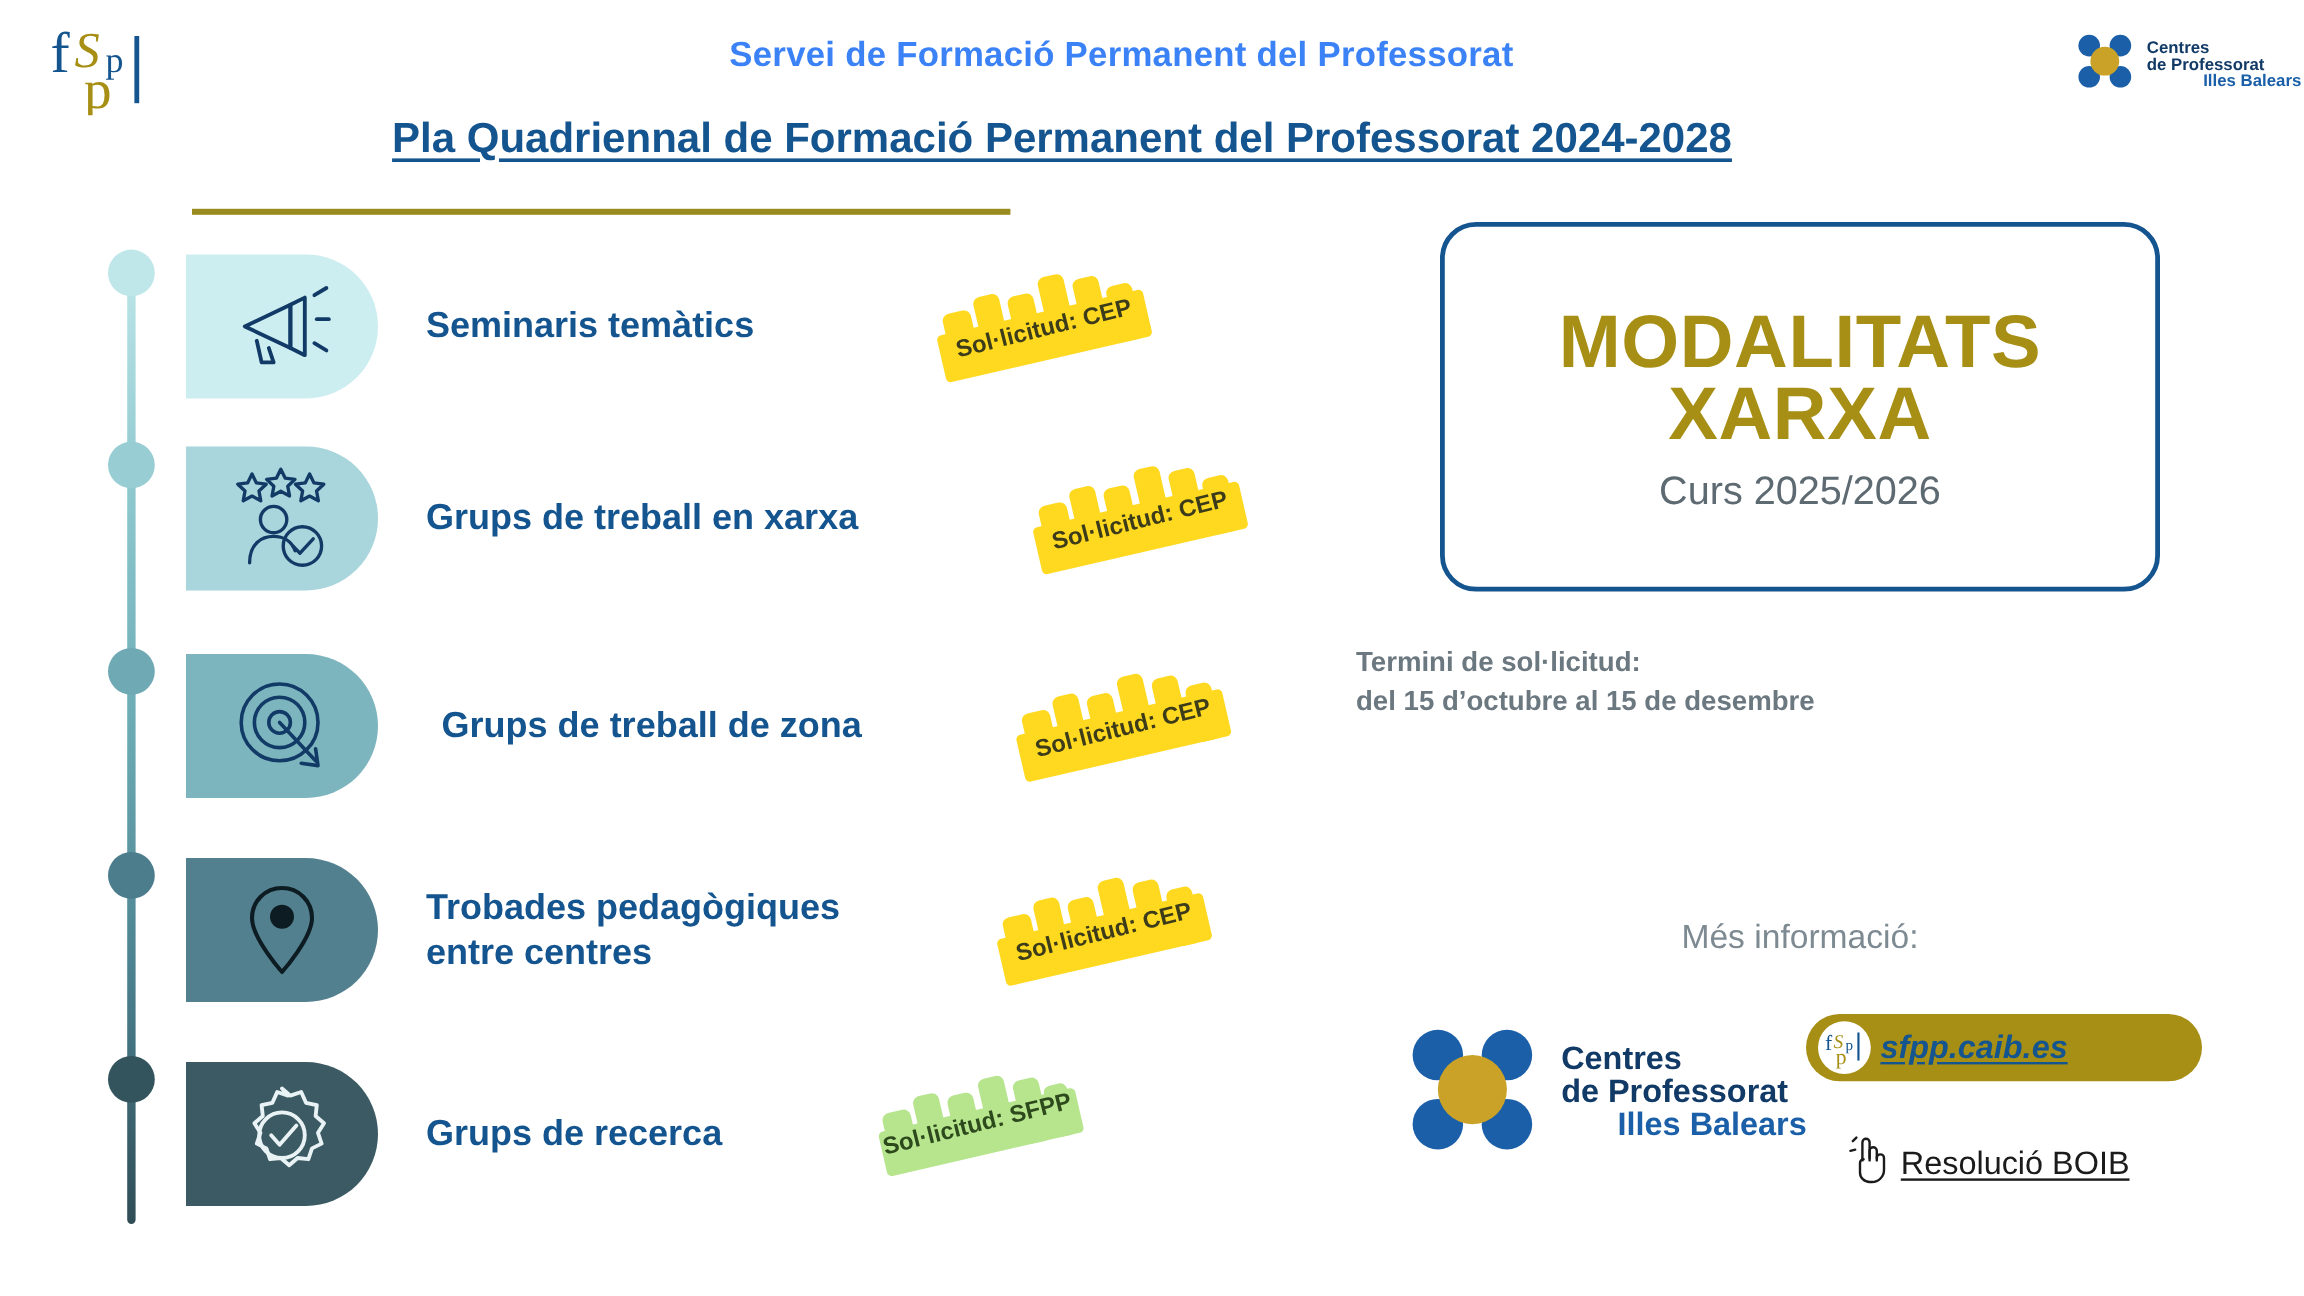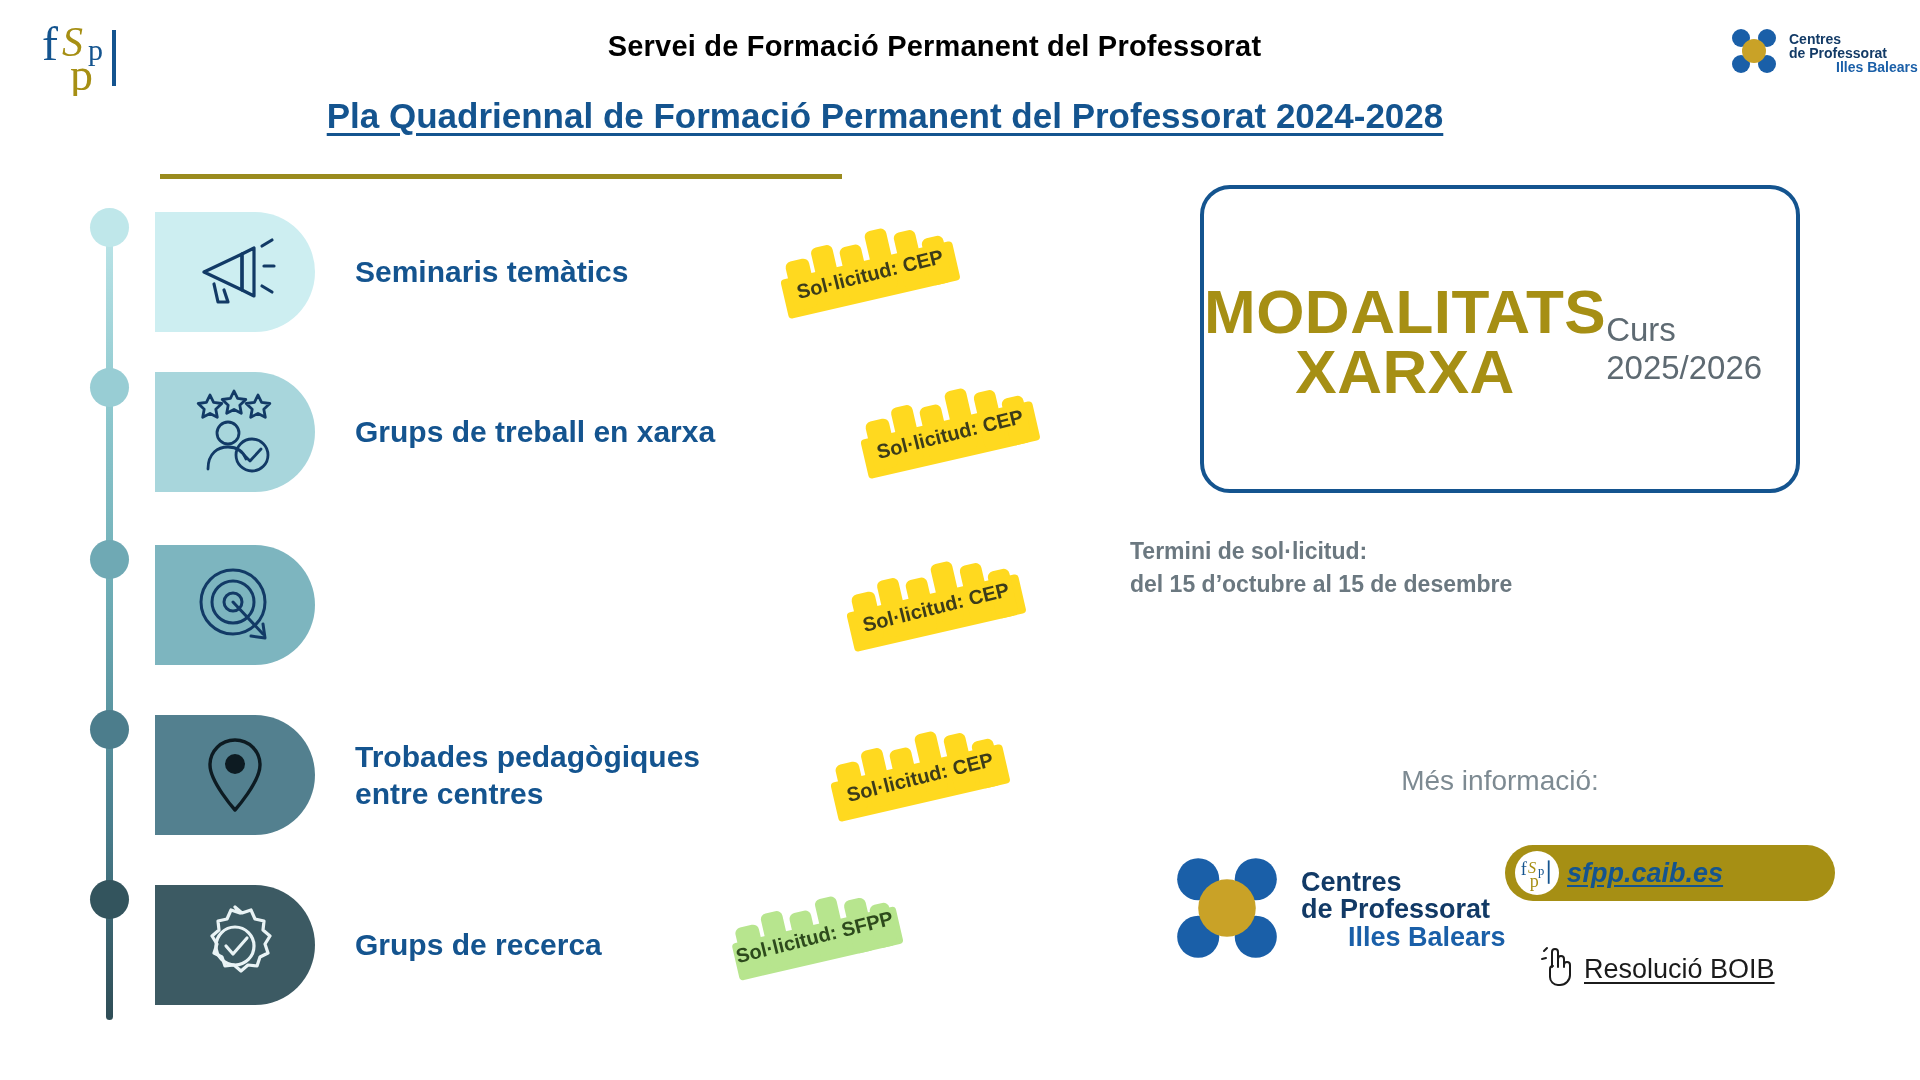--- a/index.html
+++ b/index.html
@@ -9,21 +9,21 @@
     background: #ffffff;
     font-family: "Liberation Sans", sans-serif;
     position: relative;
     overflow: hidden;
   }
 
   
   #header-subtitle {
     position: absolute; left: 0; top: 30px; width: 1869px;
     text-align: center;
-    font-size: 29px; font-weight: 700; color: #000000;
+    font-size: 29px; font-weight: 700; color: #3b82f6;
     letter-spacing: 0.2px;
   }
   #header-title {
     position: absolute; left: 0; top: 96px; width: 1770px;
     text-align: center;
     font-size: 35px; font-weight: 700; color: #14548f;
     text-decoration: underline;
     text-underline-offset: 5px;
   }
 
@@ -90,21 +90,21 @@
     transform: rotate(-14deg);
     font-size: 20px; font-weight: 700; color: #3c3c1a;
     white-space: nowrap;
   }
 
   
   #modalities-card {
     position: absolute; left: 1200px; top: 185px;
     width: 600px; height: 308px;
     border: 4px solid #14548f; border-radius: 30px;
-    display: flex; align-items: center;
+    display: flex; flex-direction: column; align-items: center;
     justify-content: center; padding-top: 6px;
   }
   #modalities-title {
     font-size: 62px; font-weight: 700; color: #a68f14;
     line-height: 0.96; text-align: center; letter-spacing: 0.5px;
   }
   #modalities-course {
     margin-top: 14px;
     font-size: 33px; color: #5e6a72; font-weight: 400;
   }
@@ -257,20 +257,21 @@
 <div class="row" style="top:545px">
   <div class="icon-pill" style="background:#7db5bf">
     <svg width="88" height="86" viewBox="0 0 88 86" fill="none" stroke="#123a66" stroke-width="3" stroke-linecap="round" stroke-linejoin="round">
       <circle cx="42" cy="40" r="32"></circle>
       <circle cx="42" cy="40" r="21"></circle>
       <circle cx="42" cy="40" r="9"></circle>
       <path d="M42 40 L72 72"></path>
       <path d="M60 74 L74 76 L72 62"></path>
     </svg>
   </div>
+  <div class="row-label indent">Grups de treball de zona</div>
   <div class="mark" style="left:836px;top:6px">
     <svg width="200" height="112" viewBox="0 0 200 112">
       <g fill="#ffd91f">
         <rect x="12" y="42" width="176" height="40" rx="4" transform="rotate(-13 100 60)"></rect>
         <rect x="20" y="26" width="24" height="50" rx="6" transform="rotate(-13 100 60)"></rect>
         <rect x="48" y="18" width="22" height="58" rx="6" transform="rotate(-13 100 60)"></rect>
         <rect x="76" y="24" width="22" height="56" rx="6" transform="rotate(-13 100 60)"></rect>
         <rect x="104" y="14" width="22" height="62" rx="6" transform="rotate(-13 100 60)"></rect>
         <rect x="132" y="22" width="22" height="58" rx="6" transform="rotate(-13 100 60)"></rect>
         <rect x="158" y="34" width="22" height="48" rx="6" transform="rotate(-13 100 60)"></rect>

